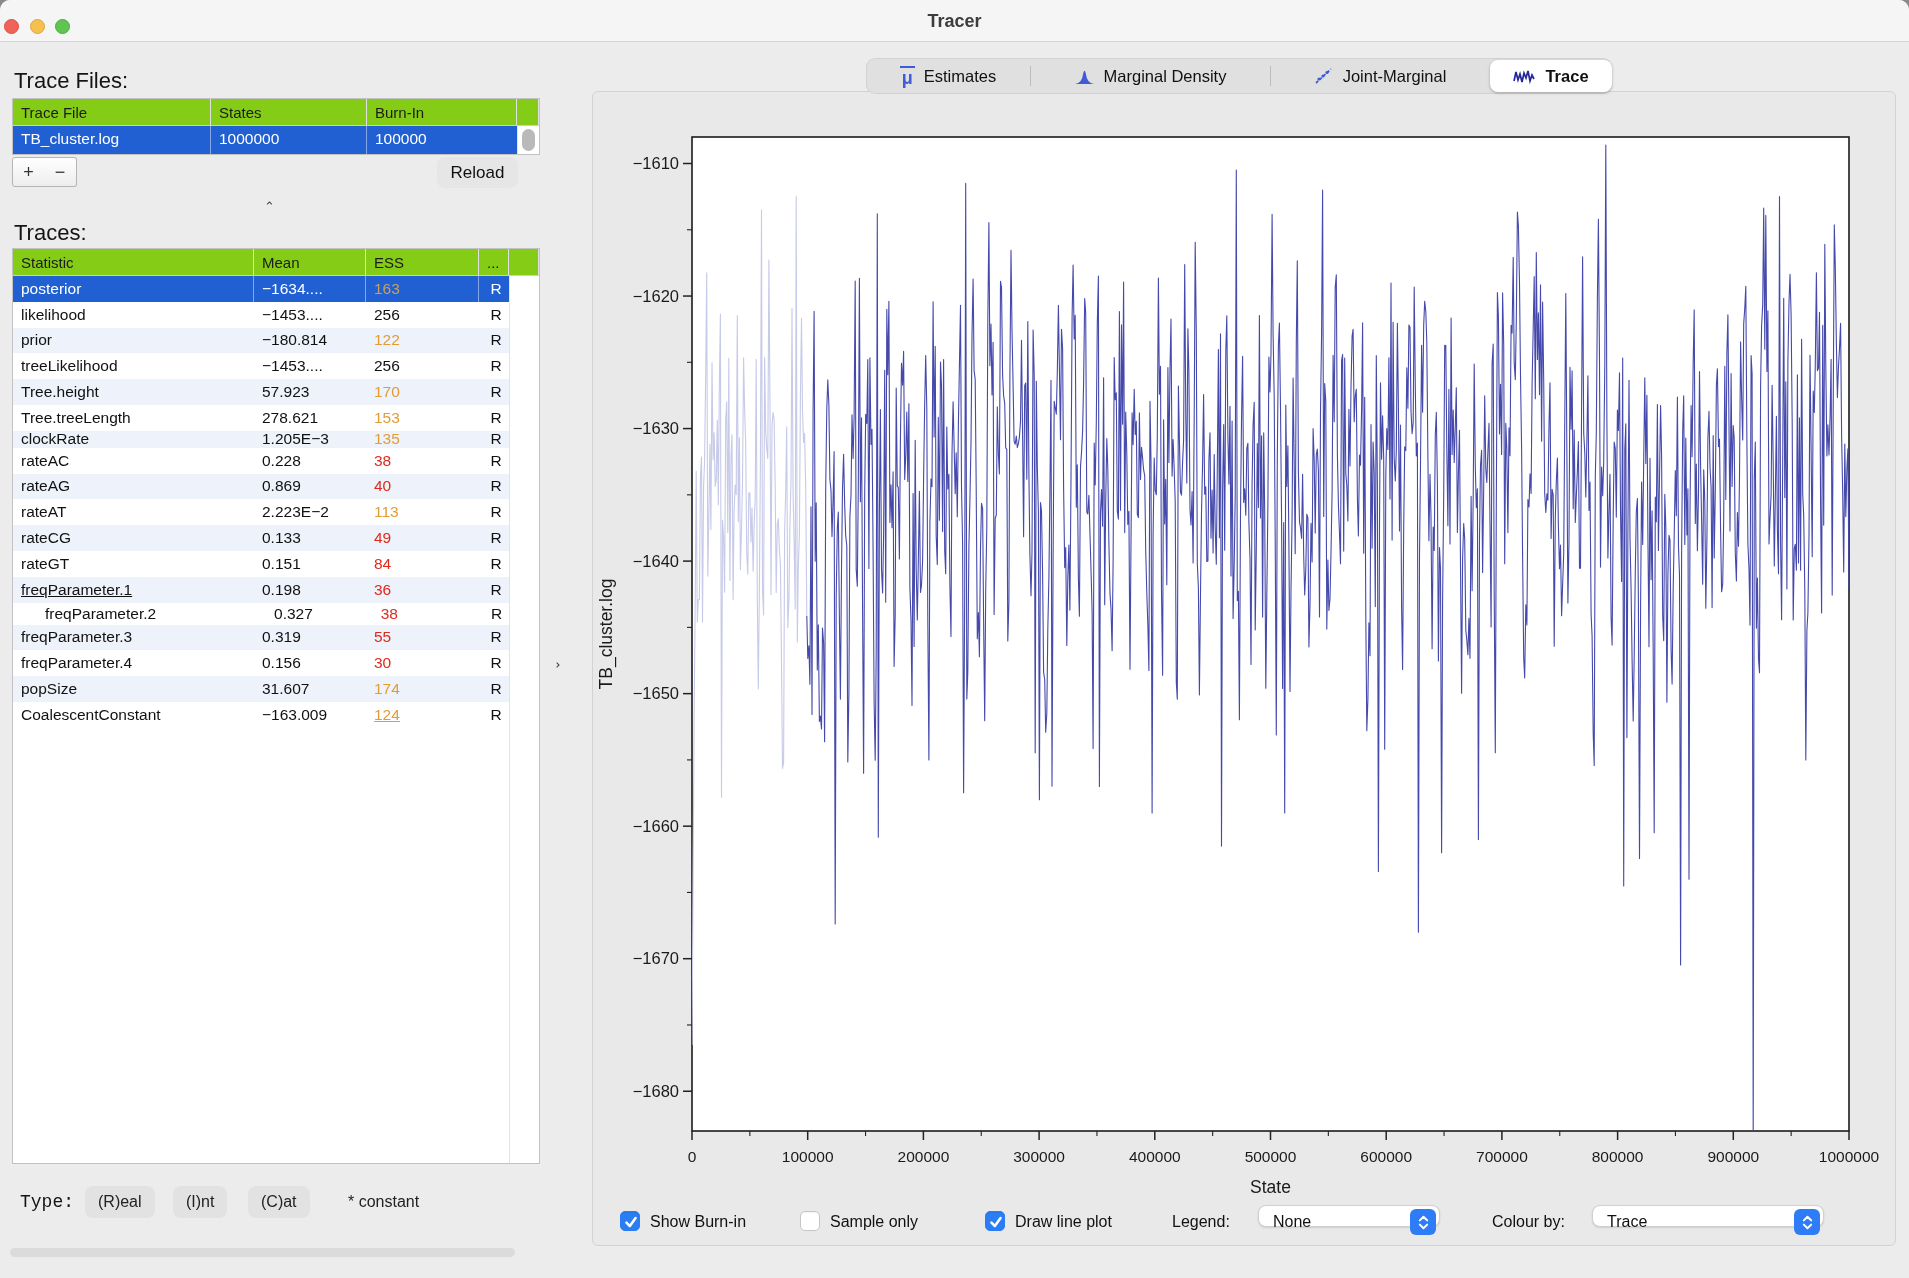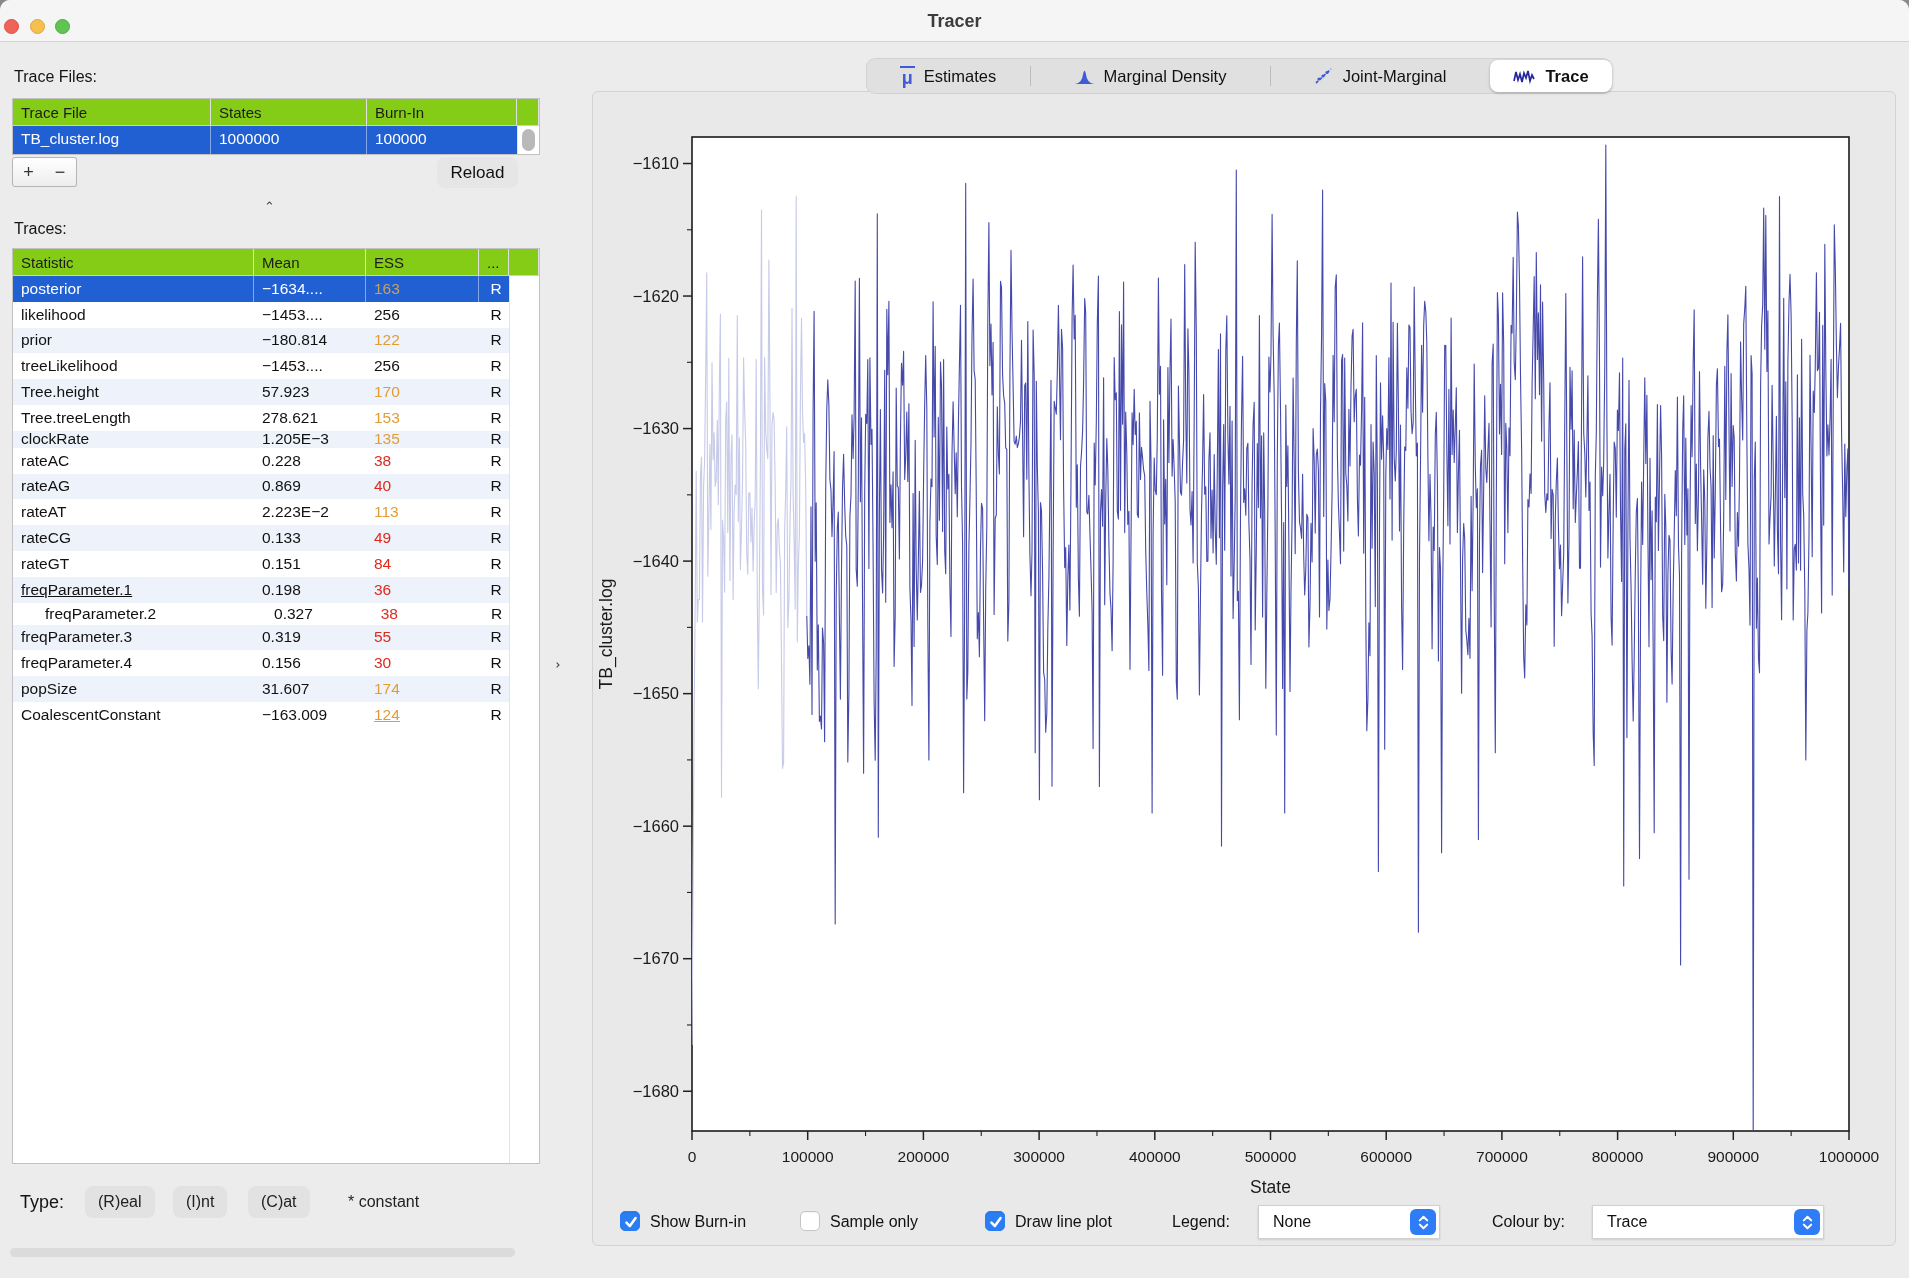--- a/index.html
+++ b/index.html
@@ -12,21 +12,21 @@
   
   #titlebar { position:absolute; left:0; top:0; width:100%; height:42px;
     background:#f5f5f5; border-bottom:1px solid #d4d4d4; }
   .tl { position:absolute; top:19px; width:15px; height:15px; border-radius:50%; }
   #tl-close { left:4px;  background:#f0635a; border:1px solid #dd4f46; }
   #tl-min   { left:30px; background:#f6c04e; border:1px solid #e0a73b; }
   #tl-max   { left:55px; background:#60c452; border:1px solid #4cab40; }
   #window-title { position:absolute; left:0; top:11px; width:100%; text-align:center;
     font-size:18px; font-weight:bold; color:#3c3c3c; }
   
-  .sec-label { position:absolute; font-size:16px; color:#141414; }
+  .sec-label { position:absolute; font-size:22px; color:#141414; }
   
   .tbl { position:absolute; background:#fff; border:1px solid #c2c2c2; overflow:hidden; }
   .tbl-head { display:flex; height:27px; border-bottom:1px solid #cfcfcf; background:#84cc16; }
   .tbl-head .hc { font-size:15px; color:#1c1c1c; padding-left:8px; line-height:27px;
     border-right:1px solid #e0e0e0; overflow:hidden; white-space:nowrap; }
   .tbl-head .hc:last-child { flex:1; }
   .trow { display:flex; align-items:center; font-size:15.5px; color:#111; white-space:nowrap; }
   .trow .c { padding-left:8px; overflow:hidden; }
   .trow.zebra { background:#edf2fb; }
   .trow.selected { background:#2160d3; color:#fff; }
@@ -37,21 +37,21 @@
   .scroll-thumb { position:absolute; top:3px; left:4px; width:13px; height:22px;
     background:#b9b9b9; border-radius:7px; }
   
   .sqbtn { position:absolute; width:33px; height:30px; background:linear-gradient(#ffffff,#ededed);
     border:1px solid #b5b5b5; font-size:18px; color:#333; text-align:center; line-height:28px; cursor:default; }
   #btn-reload { position:absolute; left:437px; top:157px; width:81px; height:31px;
     background:#e6e6e6; border:none; border-radius:8px; font-size:17px; color:#111;
     font-family:"Liberation Sans",sans-serif; }
   .split-caret { position:absolute; font-size:13px; color:#4a4a4a; line-height:10px; }
   
-  #type-label { position:absolute; left:20px; top:1192px; font-size:18px; color:#141414; }
+  #type-label { position:absolute; left:20px; top:1192px; font-size:18px; color:#141414;font-family:Liberation Mono, monospace; }
   .type-btn { position:absolute; top:1186px; height:32px; background:#e2e2e2; border:none;
     border-radius:8px; font-size:16px; color:#222; padding:0 13px;
     font-family:"Liberation Sans",sans-serif; }
   #type-note { position:absolute; left:348px; top:1193px; font-size:16px; color:#222; }
   #hscrollbar { position:absolute; left:10px; top:1248px; width:505px; height:9px;
     background:#dbdbdb; border-radius:5px; }
   
   #right-panel { position:absolute; left:592px; top:91px; width:1304px; height:1155px;
     background:#e9e9e9; border:1px solid #d3d3d3; border-radius:6px; }
   #plot-svg { position:absolute; left:592px; top:91px; }
@@ -67,22 +67,22 @@
   .seg .icon { display:inline-flex; align-items:center; }
   .mu-glyph { color:#3f5bd8; font-size:18px; line-height:1; border-top:2.5px solid #3f5bd8;
     padding:1px 2px 0 2px; font-weight:bold; }
   
   .cb-box { position:absolute; width:20px; height:20px; border-radius:5px;
     background:#fff; border:1px solid #c6c6c6; box-shadow:inset 0 1px 1px rgba(0,0,0,.05); }
   .cb-box.checked { background:#2a7df2; border-color:#2a7df2; }
   .cb-box svg { display:none; position:absolute; left:2px; top:2px; }
   .cb-box.checked svg { display:block; }
   .ctl-label { position:absolute; font-size:16px; color:#111; }
-  .dropdown { position:absolute; height:34px; background:#fff; border:1px solid #d0d0d0;
-    border-radius:0; box-shadow:0 1px 2px rgba(0,0,0,.12);text-align:center; }
+  .dropdown { position:absolute; height:22px; background:#fff; border:1px solid #d0d0d0;
+    border-radius:8px; box-shadow:0 1px 2px rgba(0,0,0,.12);text-align:center; }
   .dd-value { position:absolute; left:14px; top:0; line-height:32px; font-size:16px; color:#111; }
   .dd-stepper { position:absolute; right:3px; top:3px; width:26px; height:26px;
     background:#2e7cf6; border-radius:6px; display:flex; align-items:center; justify-content:center; }
   svg { font-family:"Liberation Sans", sans-serif; }
 </style>
 </head>
 <body>
 
 <div id="window">
 

